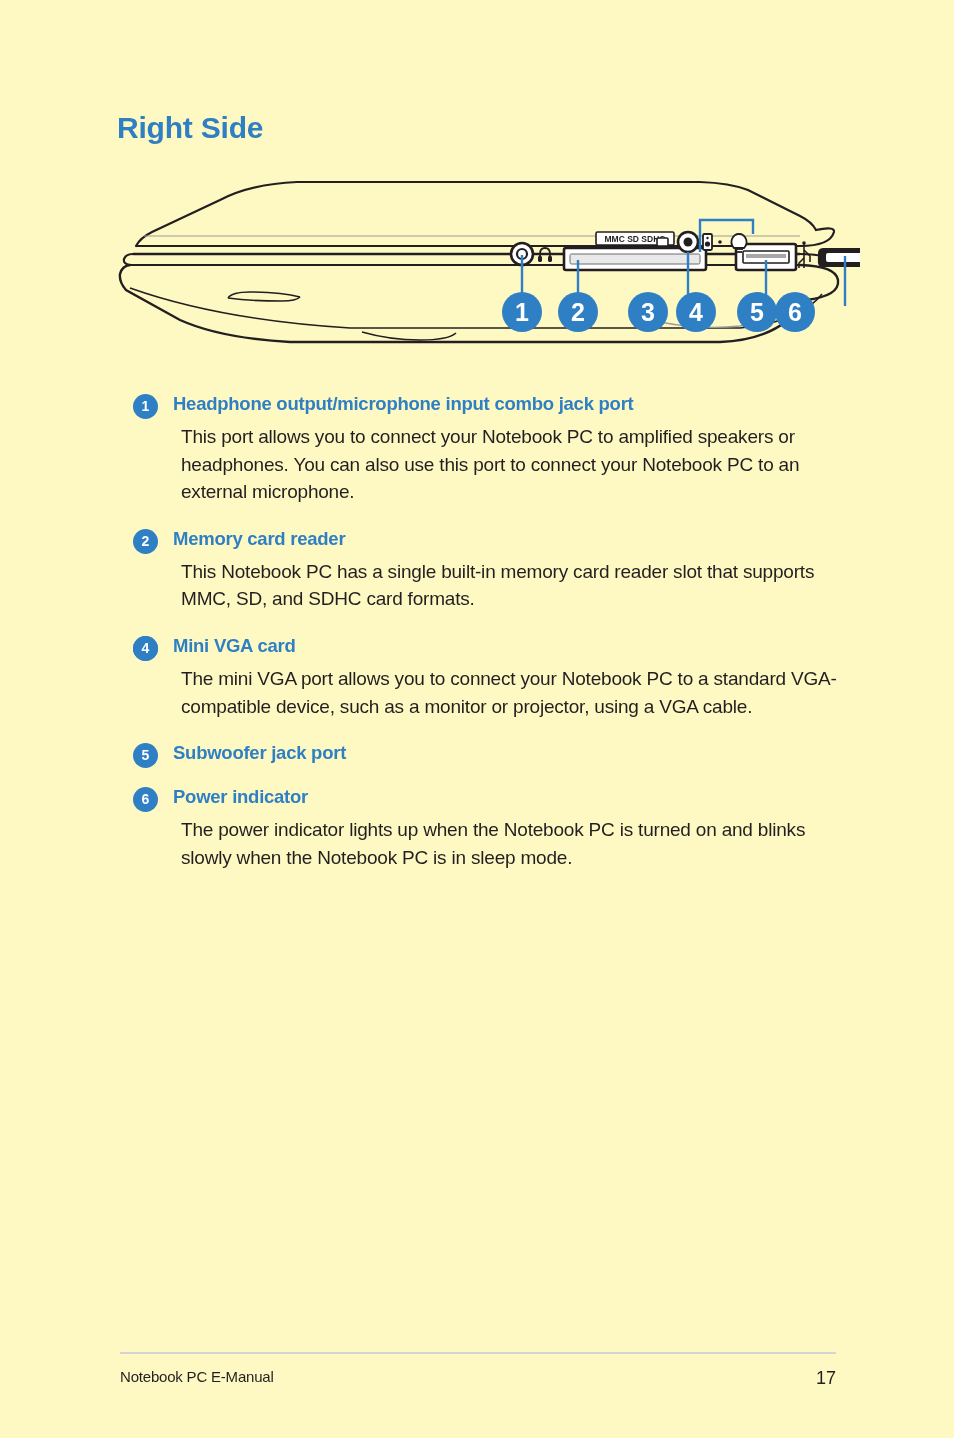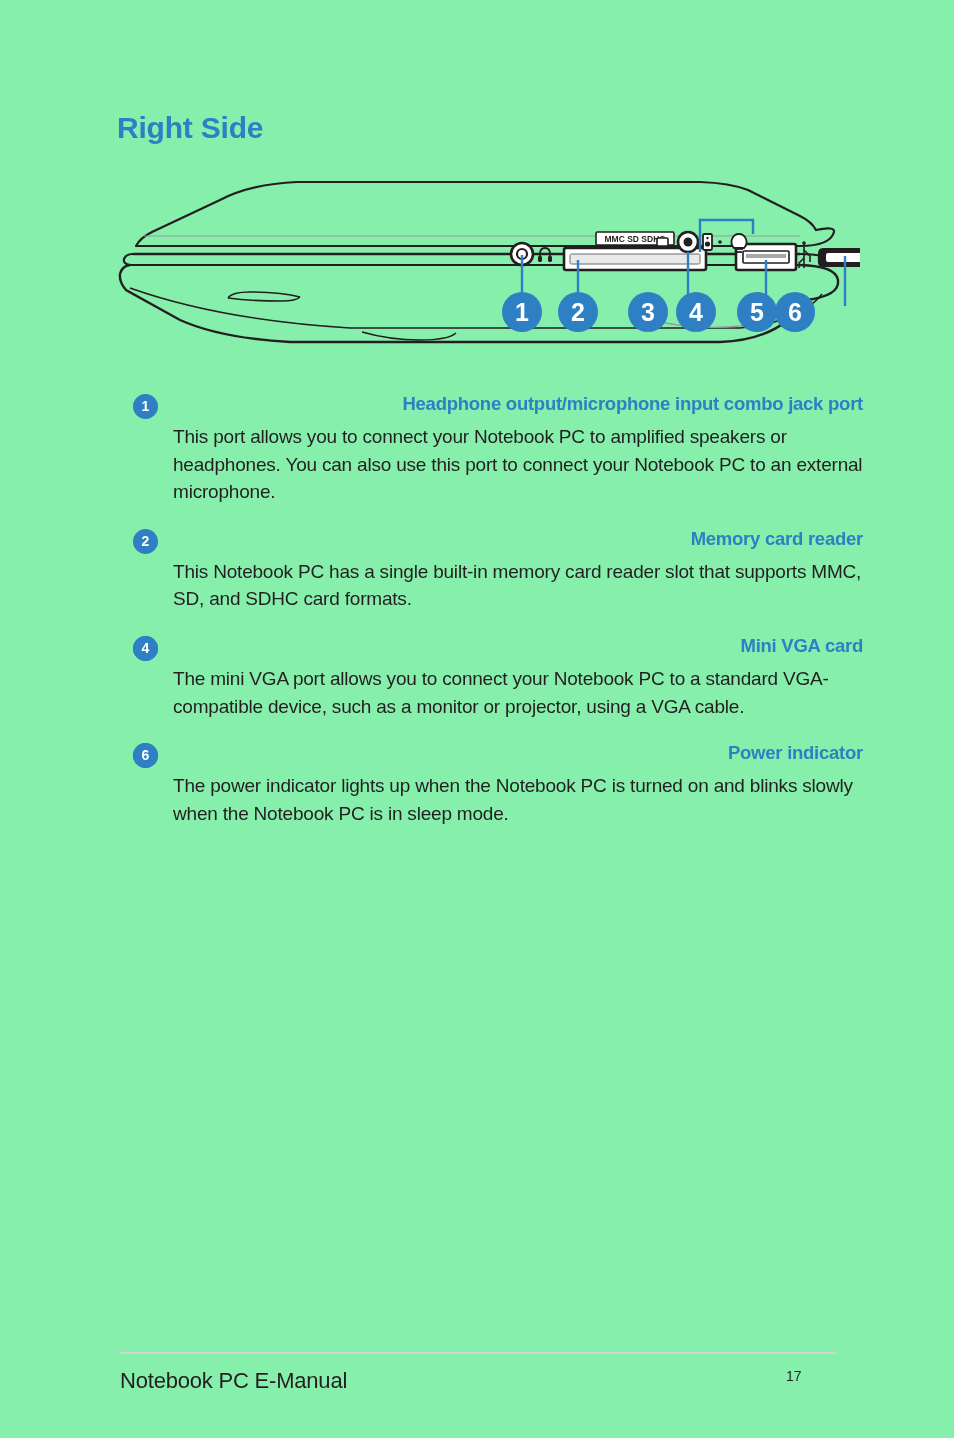--- a/index.html
+++ b/index.html
@@ -11,21 +11,21 @@
     width: 954px;
     height: 1438px;
     position: relative;
     font-family: "Liberation Sans", sans-serif;
     color: #231f20;
     overflow: hidden;
   }
   .page {
     position: absolute;
     inset: 0;
-    background: #86efac;
+    background: #fef9c3;
     text-decoration: underline;
   }
 
   
   .page-title {
     position: absolute;
     left: 117px;
     top: 113px;
     font-size: 30px;
     font-weight: bold;
@@ -76,54 +76,54 @@
     line-height: 25px;
     text-align: center;
   }
   .item-title {
     font-size: 18.5px;
     font-weight: bold;
     color: #2e7fc4;
     line-height: 1.25;
     margin: 0 0 8px 0;
     letter-spacing: -0.25px;
-    text-align: right;
   }
   .item-body {
     font-size: 19px;
     line-height: 1.45;
     color: #231f20;
-    margin: 0;
+    margin: 8px;
     letter-spacing: -0.2px;
     max-width: 690px;
   }
 
   
   .footer-rule {
     position: absolute;
     left: 120px;
     top: 1352px;
     width: 716px;
     height: 2px;
     background: #d4d4d4;
   }
   .footer-left {
     position: absolute;
     left: 120px;
     top: 1368px;
-    font-size: 22px;
+    font-size: 15px;
     color: #231f20;
     letter-spacing: -0.2px;
   }
   .footer-right {
     position: absolute;
     left: 786px;
     top: 1368px;
     width: 50px;
-    font-size: 14px;
+    text-align: right;
+    font-size: 18px;
     color: #231f20;
   }
 </style>
 </head>
 <body>
 
 <div class="page">
 
   <div class="page-title">Right Side</div>
 
@@ -277,20 +277,21 @@
     </div>
 
     <div class="item">
       <div class="badge">4</div>
       <p class="item-title">Mini VGA card</p>
       <p class="item-body">The mini VGA port allows you to connect your Notebook PC to a standard VGA-compatible device, such as a monitor or projector, using a VGA cable.</p>
     </div>
 
     <div class="item">
       <div class="badge">5</div>
+      <p class="item-title">Subwoofer jack port</p>
     </div>
 
     <div class="item">
       <div class="badge">6</div>
       <p class="item-title">Power indicator</p>
       <p class="item-body">The power indicator lights up when the Notebook PC is turned on and blinks slowly when the Notebook PC is in sleep mode.</p>
     </div>
 
   </div>
 

